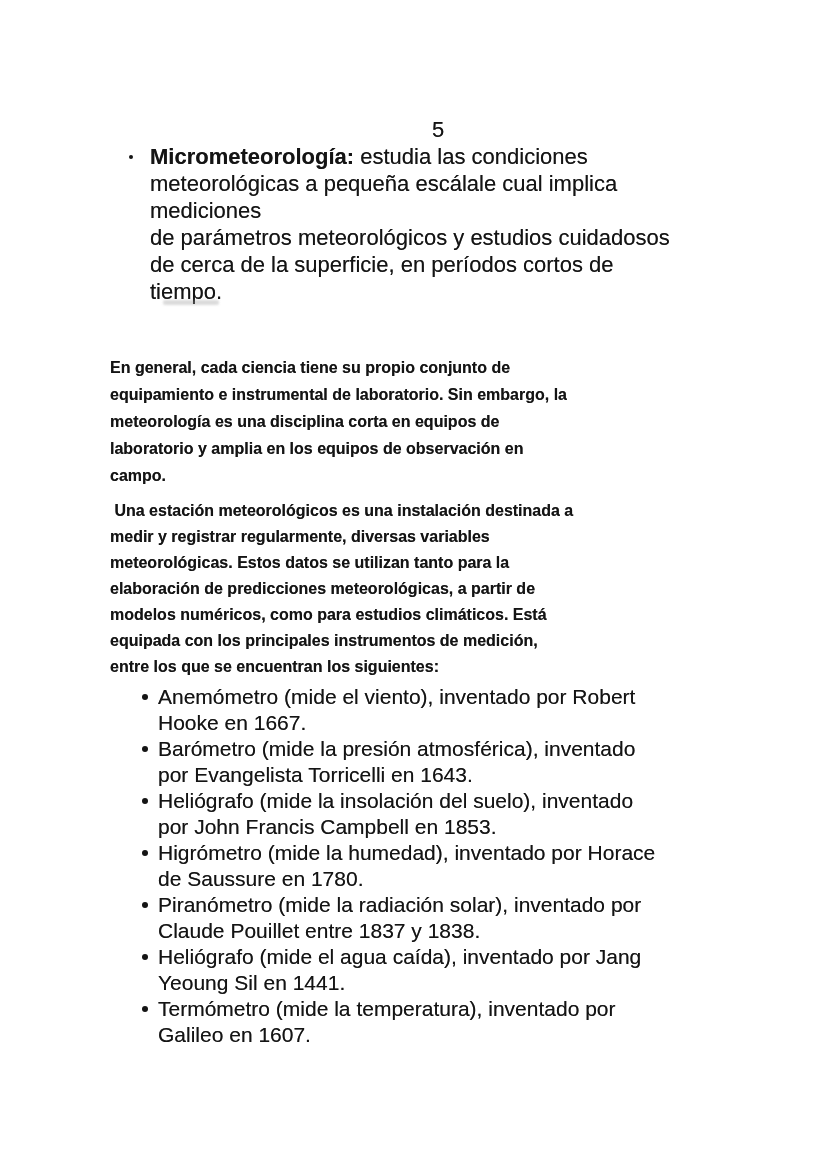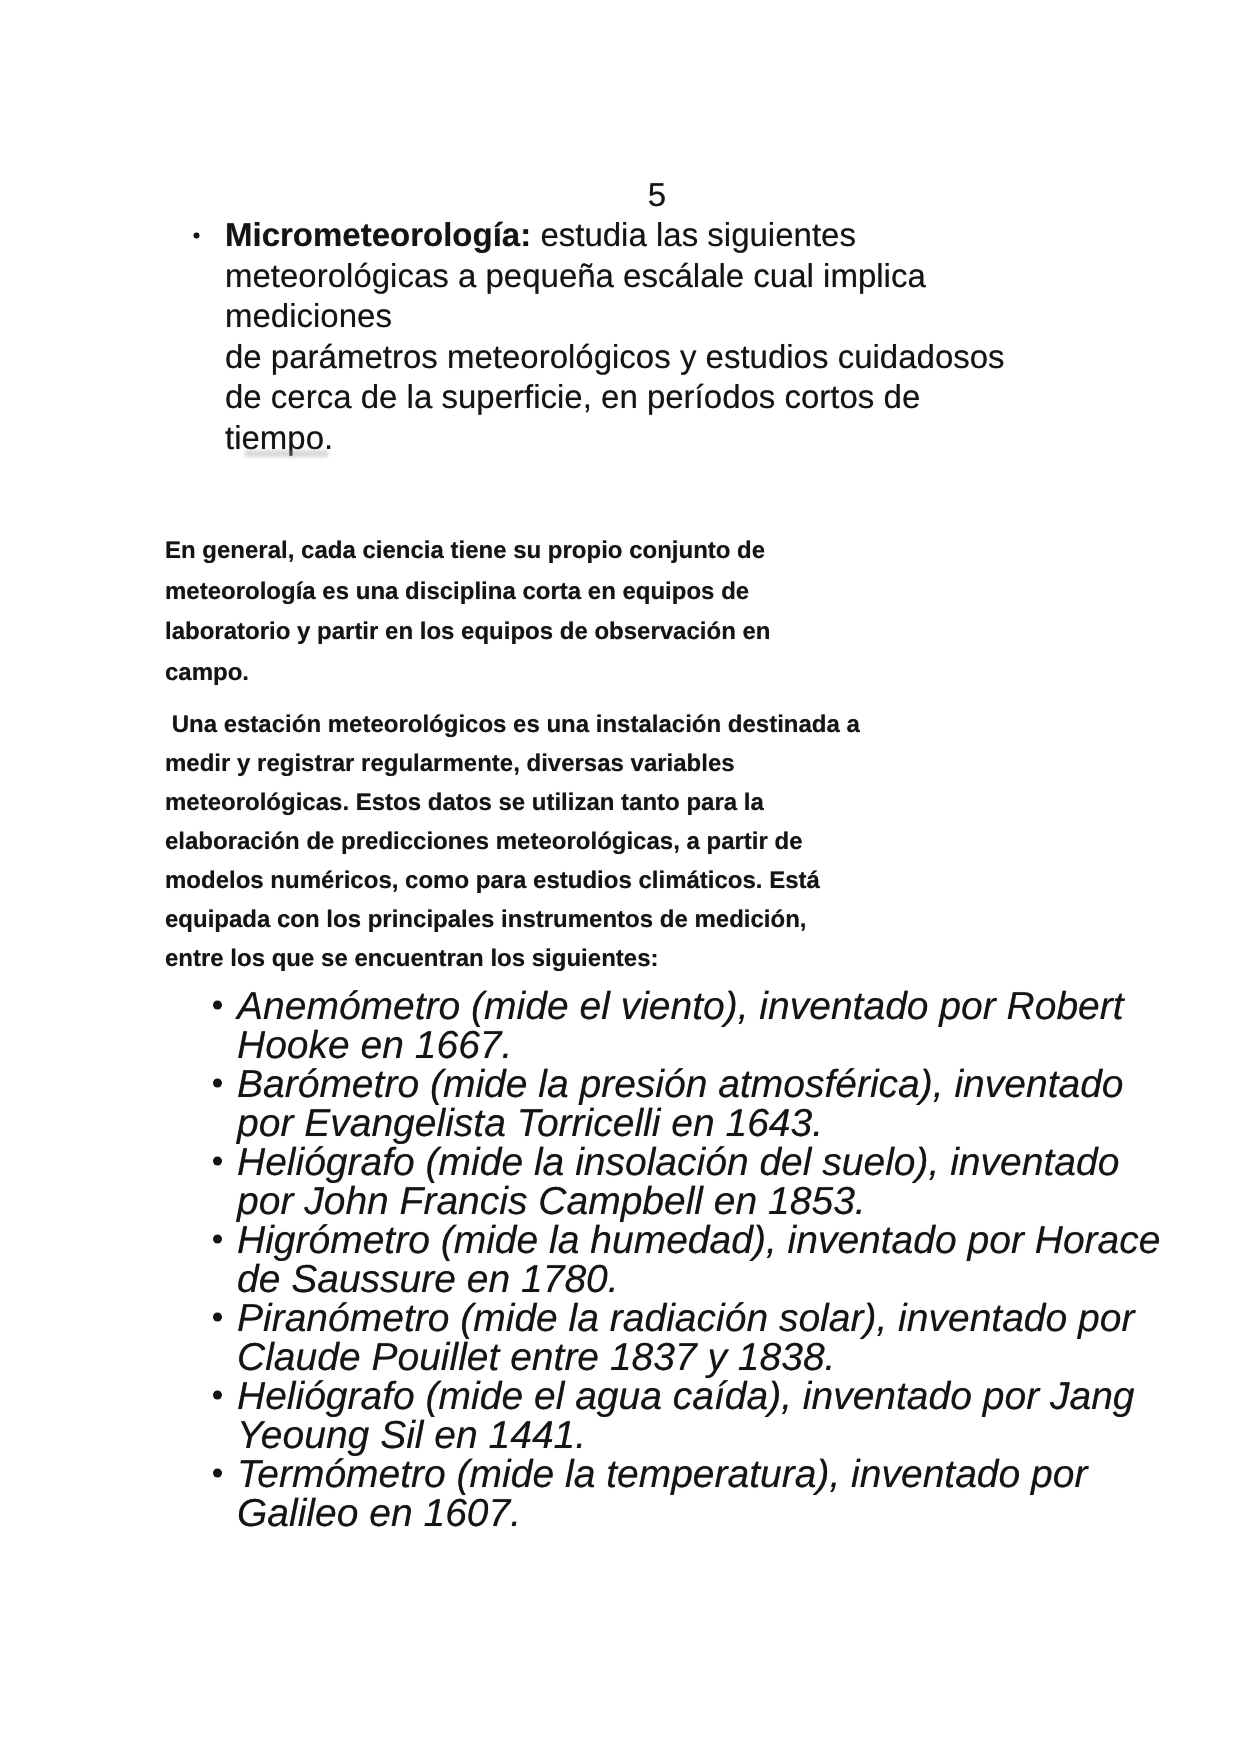--- a/index.html
+++ b/index.html
@@ -45,23 +45,22 @@
     font-size: 16px;
     line-height: 27px;
     font-weight: bold;
   }
   .para-general { margin-top: 49px; }
   .para-estacion { margin-top: 9px; line-height: 26px; }
   ul.instruments {
     list-style: none;
     margin: 4px 0 0 0;
     padding: 0;
-    font-size: 26px;
+    font-size: 21px;
     line-height: 26px;
-    font-style: italic;
   }
   ul.instruments li { position: relative; padding-left: 48px; }
   ul.instruments .dot {
     position: absolute;
     left: 32px; top: 10px;
     width: 6px; height: 6px;
     background: #141414;
     border-radius: 50%;
   }
   .scan-artifact {
@@ -77,34 +76,35 @@
 </head>
 <body>
 
 <div class="page">
   <div class="content">
 
     <div class="pagenum">5</div>
 
     <div class="bullet-block">
       <span class="dot-sm"></span>
-      <div class="line"><b class="term">Micrometeorología:</b><span> estudia las siguientes</span></div>
+      <div class="line"><b class="term">Micrometeorología:</b><span> estudia las condiciones</span></div>
       <div>
           <div class="line">meteorológicas a pequeña escálale cual implica</div>
           <div class="line">mediciones</div>
           <div class="line">de parámetros meteorológicos y estudios cuidadosos</div>
           <div class="line">de cerca de la superficie, en períodos cortos de</div>
           <div class="line">tiempo.</div>
         </div>
     </div>
 
     <div class="para para-general">
         <div class="line">En general, cada ciencia tiene su propio conjunto de</div>
+        <div class="line">equipamiento e instrumental de laboratorio. Sin embargo, la</div>
         <div class="line">meteorología es una disciplina corta en equipos de</div>
-        <div class="line">laboratorio y partir en los equipos de observación en</div>
+        <div class="line">laboratorio y amplia en los equipos de observación en</div>
         <div class="line">campo.</div>
       </div>
 
     <div class="para para-estacion">
         <div class="line"> Una estación meteorológicos es una instalación destinada a</div>
         <div class="line">medir y registrar regularmente, diversas variables</div>
         <div class="line">meteorológicas. Estos datos se utilizan tanto para la</div>
         <div class="line">elaboración de predicciones meteorológicas, a partir de</div>
         <div class="line">modelos numéricos, como para estudios climáticos. Está</div>
         <div class="line">equipada con los principales instrumentos de medición,</div>

